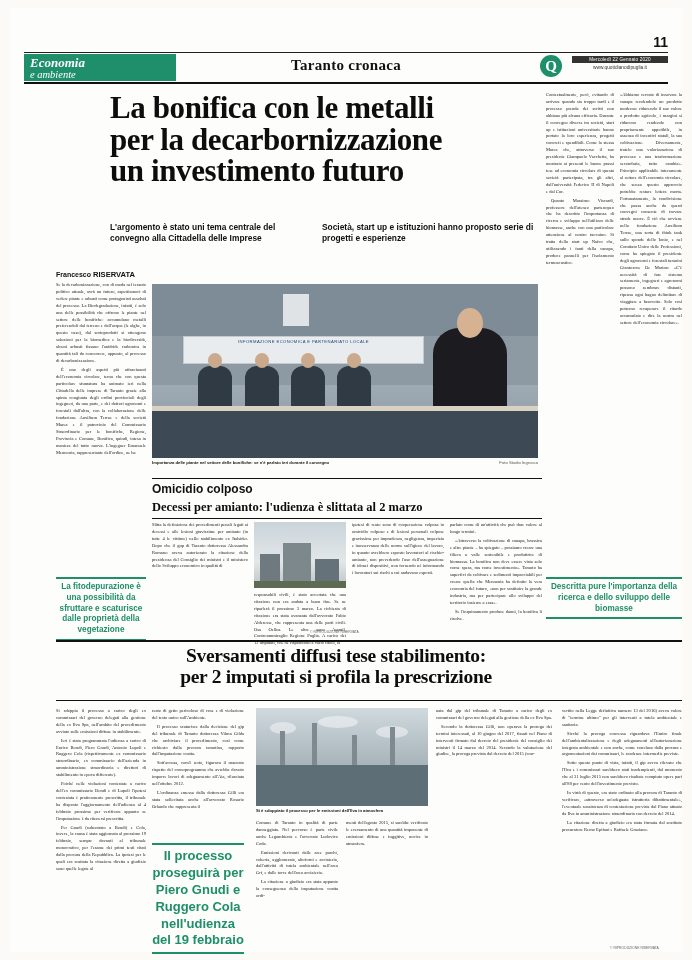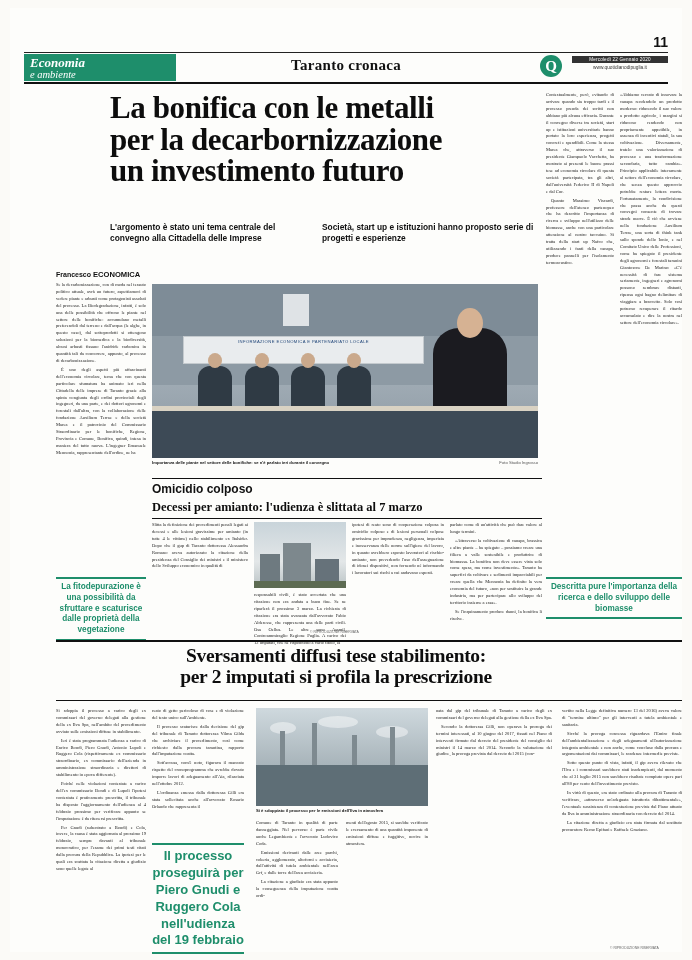--- a/index.html
+++ b/index.html
@@ -194,21 +194,21 @@
     <div>un investimento futuro</div>
   </div>
 
   <div class="subhead">
     <div class="colA">L'argomento è stato uni tema centrale del convegno alla Cittadella delle Imprese</div>
     <div class="colB">Società, start up e istituzioni hanno proposto serie di progetti e esperienze</div>
   </div>
 
   <div class="byline">
     <span>Francesco</span>
-    <b>ECONOMICA</b>
+    <b>RISERVATA</b>
   </div>
 
   <div class="col c-left">
     <p>Se la decarbonizzazione, con di moda nel tessuto politico attuale, avrà un futuro, aspettiamoci di vedere piante e arbusti come protagonisti assoluti del processo. La Biodegradazione, infatti, è solo una delle possibilità che offrono le piante nel settore delle bonifiche: accumulano metalli preferendoli dal terreno e dall'acqua (le alghe, in questo caso), dal sottoprodotti si ottengono soluzioni per la biomedica e la biodiversità, alcuni arbusti fissano l'anidride carbonica in quantità tali da concorrere, appunto, al processo di decarbonizzazione.</p>
     <p>È uno degli aspetti più affascinanti dell'economia circolare, tema che con questa particolare sfumatura ha animato ieri nella Cittadella delle imprese di Taranto grazie alla spinta congiunta degli ordini provinciali degli ingegneri, da una parte, e dei dottori agronomi e forestali dall'altra, con la collaborazione delle fondazione Auxilium Terrae e della società Marea e il patrocinio del Commissario Straordinario per le bonifiche, Regione, Provincia e Comune, Bonifica, quindi, intesa in maniera del tutto nuova. L'ingegner Emanuele Mennonia, rappresentante dell'ordine, ne ha</p>
   </div>
 
   <div class="col c-rr1">
     <p>Contestualmente, però, evitando di arrivare quando sia troppo tardi e il processo prenda dei scritti non abbiano più alcuna efficacia. Durante il convegno diverse tra società, start up e istituzioni universitarie hanno portato la loro esperienza, progetti concreti e spendibili. Come la stessa Marea che, attraverso il suo presidente Giampaolo Vacchetta, ha mostrato ai presenti le buone prassi tese ad economia circolare di questa società partecipata, tra gli altri, dall'università Federico II di Napoli e dal Cnr.</p>
     <p>Quanto Massimo Viscardi, professore dell'ateneo partenopeo che ha descritto l'importanza di ricerca e sviluppo nell'utilizzo delle biomasse, anche con una particolare attenzione al nostro taccuino. Si tratta della start up Nafco che, utilizzando i fanti della canapa, produce pannelli per l'isolamento termoacustico.</p>
@@ -241,21 +241,21 @@
         </div>
     <div class="p1-table"></div>
   </div>
   <div class="p1-cap">
     <span class="credit">Foto Studio Ingrosso</span>
     <span>Importanza delle piante nel settore delle bonifiche: se n'è parlato ieri durante il convegno</span>
   </div>
 
   <div class="rule" style="left:142px;top:470px;width:390px;"></div>
   <div class="kicker" style="left:142px;top:474px;">Omicidio colposo</div>
-  <div class="mid-title">Decessi per amianto: l'udienza è slittata al 7 marzo</div>
+  <div class="mid-title">Decessi per amianto: l'udienza è slittata al 2 marzo</div>
   <div class="rule" style="left:142px;top:510px;width:390px;"></div>
 
   <div class="photo2">
     <div class="sky"></div>
     <div class="b1"></div>
     <div class="b2"></div>
     <div class="b3"></div>
     <div class="grass"></div>
   </div>
 

